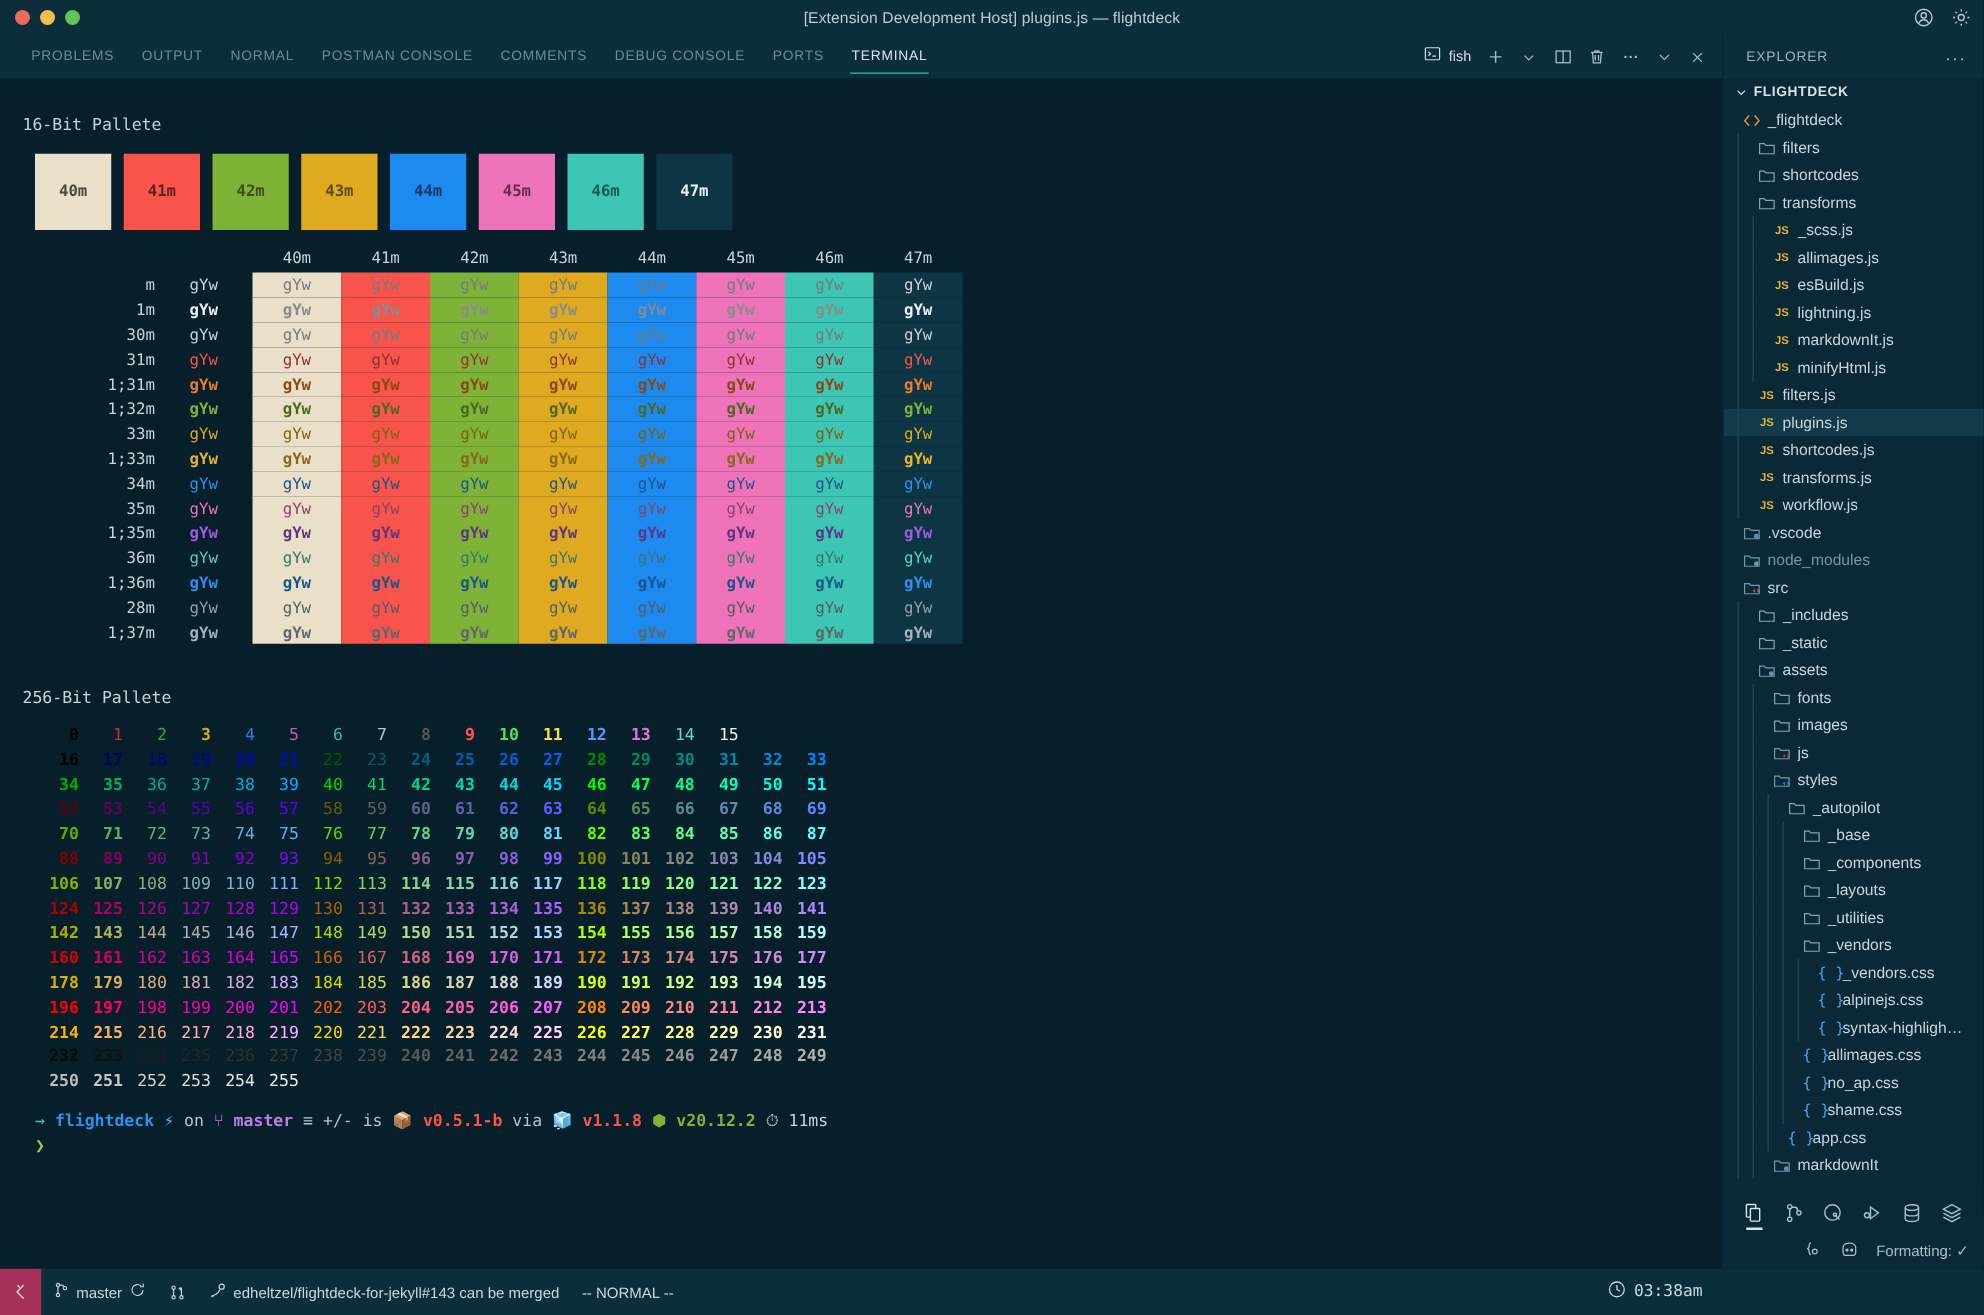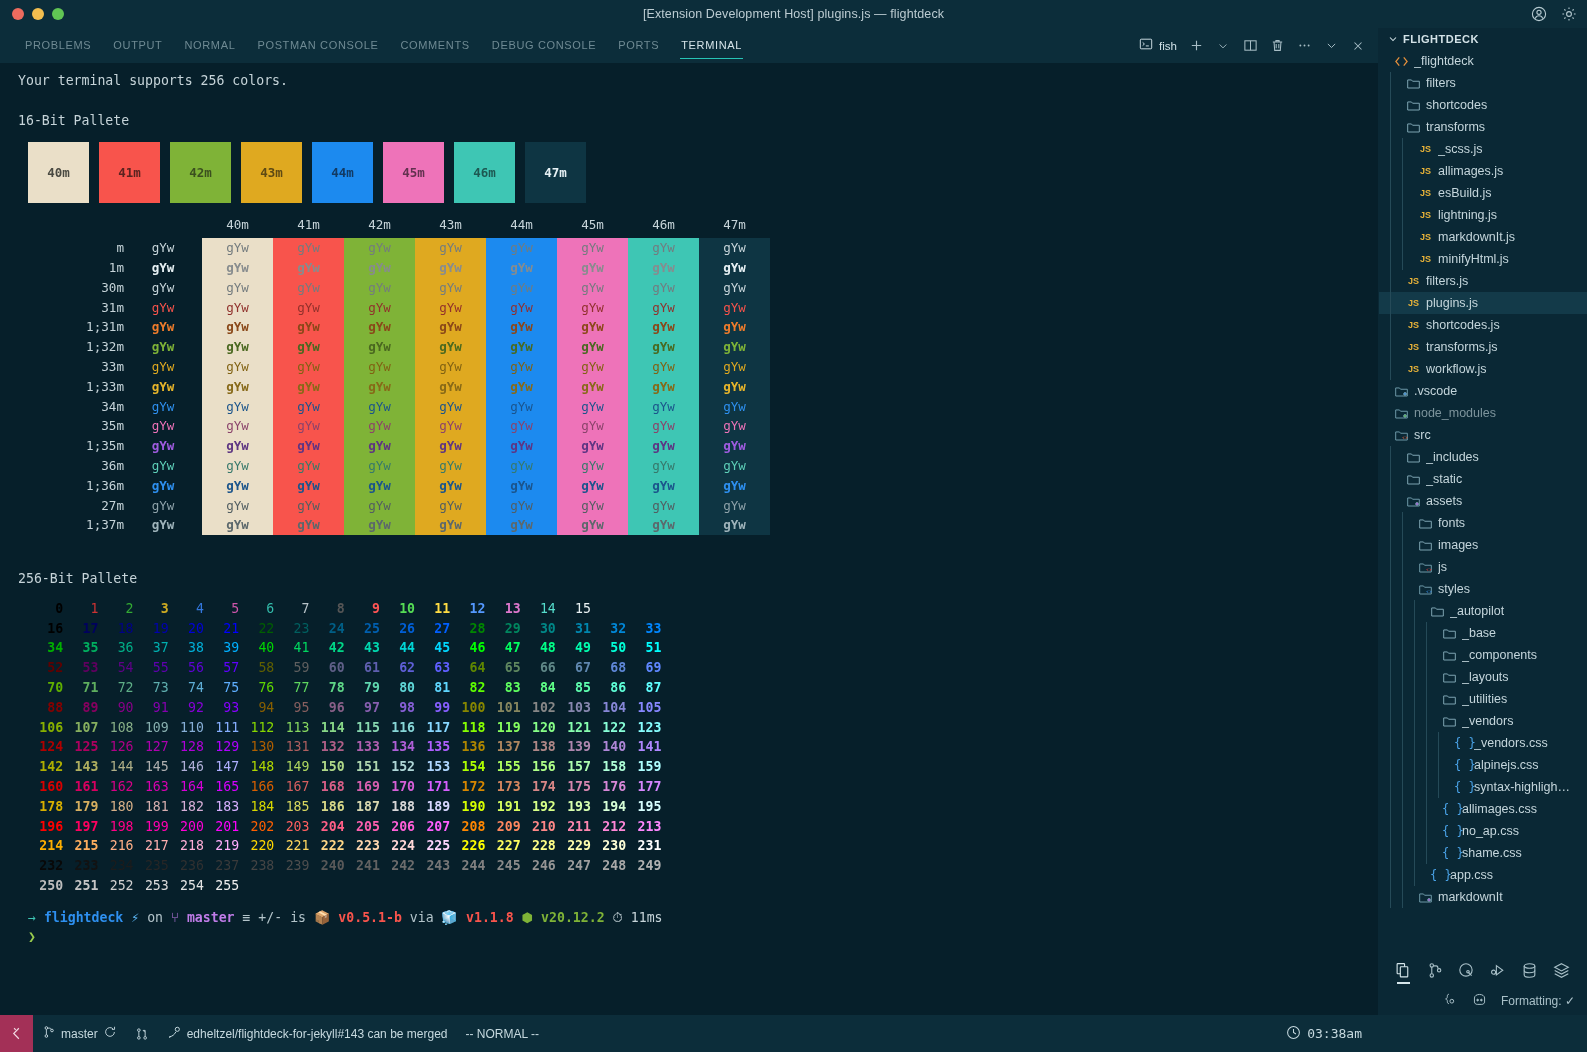--- a/index.html
+++ b/index.html
@@ -262,21 +262,20 @@
     </div>
     <div class="tbtn">
       <svg width="14" height="14" viewBox="0 0 16 16" stroke="#A8BEC6" stroke-width="1.2">
           <path d="M4 4l8 8M12 4l-8 8"></path>
         </svg>
     </div>
   </div>
 </div>
 
 <div class="terminal">
-  <div class="t-line">Your terminal supports 256 colors.</div>
   <div class="t-gap"></div>
   <div class="t-line">16-Bit Pallete</div>
   <div class="swatch-row" id="swatch-row">
       <div class="swatch" style="background: rgb(234, 223, 200); color: rgb(74, 74, 66);">40m</div>
       <div class="swatch" style="background: rgb(248, 84, 76); color: rgb(90, 35, 32);">41m</div>
       <div class="swatch" style="background: rgb(127, 179, 55); color: rgb(59, 79, 31);">42m</div>
       <div class="swatch" style="background: rgb(223, 169, 32); color: rgb(94, 74, 20);">43m</div>
       <div class="swatch" style="background: rgb(28, 138, 239); color: rgb(18, 58, 99);">44m</div>
       <div class="swatch" style="background: rgb(238, 115, 185); color: rgb(98, 49, 79);">45m</div>
       <div class="swatch" style="background: rgb(62, 198, 180); color: rgb(29, 88, 82);">46m</div>
@@ -447,21 +446,21 @@
             <td class="cell" style="background:#EADFC8;color:#1b548b;font-weight:bold">gYw</td>
             <td class="cell" style="background:#F8544C;color:#1b548b;font-weight:bold">gYw</td>
             <td class="cell" style="background:#7FB337;color:#1b548b;font-weight:bold">gYw</td>
             <td class="cell" style="background:#DFA920;color:#1b548b;font-weight:bold">gYw</td>
             <td class="cell" style="background:#1C8AEF;color:#1b548b;font-weight:bold">gYw</td>
             <td class="cell" style="background:#EE73B9;color:#1b548b;font-weight:bold">gYw</td>
             <td class="cell" style="background:#3EC6B4;color:#1b548b;font-weight:bold">gYw</td>
             <td class="cell" style="background:#0E3543;color:#2E90F0;font-weight:bold">gYw</td>
           </tr>
           <tr>
-            <td class="codecell">27m</td>
+            <td class="codecell">28m</td>
             <td class="cell nobg" style="color:#8EA2A9;font-weight:normal">gYw</td>
             <td class="cell" style="background:#EADFC8;color:#525e62;font-weight:normal">gYw</td>
             <td class="cell" style="background:#F8544C;color:#525e62;font-weight:normal">gYw</td>
             <td class="cell" style="background:#7FB337;color:#525e62;font-weight:normal">gYw</td>
             <td class="cell" style="background:#DFA920;color:#525e62;font-weight:normal">gYw</td>
             <td class="cell" style="background:#1C8AEF;color:#525e62;font-weight:normal">gYw</td>
             <td class="cell" style="background:#EE73B9;color:#525e62;font-weight:normal">gYw</td>
             <td class="cell" style="background:#3EC6B4;color:#525e62;font-weight:normal">gYw</td>
             <td class="cell" style="background:#0E3543;color:#8EA2A9;font-weight:normal">gYw</td>
           </tr>
@@ -497,20 +496,24 @@
       <div class="p256row"><span class="p256n" style="color:rgb(255,0,0);font-weight:bold">196</span><span class="p256n" style="color:rgb(255,0,95);font-weight:bold">197</span><span class="p256n" style="color:rgb(255,0,135);font-weight:normal">198</span><span class="p256n" style="color:rgb(255,0,175);font-weight:normal">199</span><span class="p256n" style="color:rgb(255,0,215);font-weight:normal">200</span><span class="p256n" style="color:rgb(255,0,255);font-weight:normal">201</span><span class="p256n" style="color:rgb(255,95,0);font-weight:normal">202</span><span class="p256n" style="color:rgb(255,95,95);font-weight:normal">203</span><span class="p256n" style="color:rgb(255,95,135);font-weight:bold">204</span><span class="p256n" style="color:rgb(255,95,175);font-weight:bold">205</span><span class="p256n" style="color:rgb(255,95,215);font-weight:bold">206</span><span class="p256n" style="color:rgb(255,95,255);font-weight:bold">207</span><span class="p256n" style="color:rgb(255,135,0);font-weight:bold">208</span><span class="p256n" style="color:rgb(255,135,95);font-weight:bold">209</span><span class="p256n" style="color:rgb(255,135,135);font-weight:bold">210</span><span class="p256n" style="color:rgb(255,135,175);font-weight:bold">211</span><span class="p256n" style="color:rgb(255,135,215);font-weight:bold">212</span><span class="p256n" style="color:rgb(255,135,255);font-weight:bold">213</span></div>
       <div class="p256row"><span class="p256n" style="color:rgb(255,175,0);font-weight:bold">214</span><span class="p256n" style="color:rgb(255,175,95);font-weight:bold">215</span><span class="p256n" style="color:rgb(255,175,135);font-weight:normal">216</span><span class="p256n" style="color:rgb(255,175,175);font-weight:normal">217</span><span class="p256n" style="color:rgb(255,175,215);font-weight:normal">218</span><span class="p256n" style="color:rgb(255,175,255);font-weight:normal">219</span><span class="p256n" style="color:rgb(255,215,0);font-weight:normal">220</span><span class="p256n" style="color:rgb(255,215,95);font-weight:normal">221</span><span class="p256n" style="color:rgb(255,215,135);font-weight:bold">222</span><span class="p256n" style="color:rgb(255,215,175);font-weight:bold">223</span><span class="p256n" style="color:rgb(255,215,215);font-weight:bold">224</span><span class="p256n" style="color:rgb(255,215,255);font-weight:bold">225</span><span class="p256n" style="color:rgb(255,255,0);font-weight:bold">226</span><span class="p256n" style="color:rgb(255,255,95);font-weight:bold">227</span><span class="p256n" style="color:rgb(255,255,135);font-weight:bold">228</span><span class="p256n" style="color:rgb(255,255,175);font-weight:bold">229</span><span class="p256n" style="color:rgb(255,255,215);font-weight:bold">230</span><span class="p256n" style="color:rgb(255,255,255);font-weight:bold">231</span></div>
       <div class="p256row"><span class="p256n" style="color:rgb(8,8,8);font-weight:bold">232</span><span class="p256n" style="color:rgb(18,18,18);font-weight:bold">233</span><span class="p256n" style="color:rgb(28,28,28);font-weight:normal">234</span><span class="p256n" style="color:rgb(38,38,38);font-weight:normal">235</span><span class="p256n" style="color:rgb(48,48,48);font-weight:normal">236</span><span class="p256n" style="color:rgb(58,58,58);font-weight:normal">237</span><span class="p256n" style="color:rgb(68,68,68);font-weight:normal">238</span><span class="p256n" style="color:rgb(78,78,78);font-weight:normal">239</span><span class="p256n" style="color:rgb(88,88,88);font-weight:bold">240</span><span class="p256n" style="color:rgb(98,98,98);font-weight:bold">241</span><span class="p256n" style="color:rgb(108,108,108);font-weight:bold">242</span><span class="p256n" style="color:rgb(118,118,118);font-weight:bold">243</span><span class="p256n" style="color:rgb(128,128,128);font-weight:bold">244</span><span class="p256n" style="color:rgb(138,138,138);font-weight:bold">245</span><span class="p256n" style="color:rgb(148,148,148);font-weight:bold">246</span><span class="p256n" style="color:rgb(158,158,158);font-weight:bold">247</span><span class="p256n" style="color:rgb(168,168,168);font-weight:bold">248</span><span class="p256n" style="color:rgb(178,178,178);font-weight:bold">249</span></div>
       <div class="p256row"><span class="p256n" style="color:rgb(188,188,188);font-weight:bold">250</span><span class="p256n" style="color:rgb(198,198,198);font-weight:bold">251</span><span class="p256n" style="color:rgb(208,208,208);font-weight:normal">252</span><span class="p256n" style="color:rgb(218,218,218);font-weight:normal">253</span><span class="p256n" style="color:rgb(228,228,228);font-weight:normal">254</span><span class="p256n" style="color:rgb(238,238,238);font-weight:normal">255</span></div>
     </div>
   <div class="prompt" id="prompt-line"><span style="color:#3EC6B4">→</span> <span style="color:#2E90F0;font-weight:bold">flightdeck</span> <span style="color:#5BB6F5">⚡</span> <span style="color:#B3C4CA">on</span> <span style="color:#C07CE8">⑂</span> <span style="color:#C07CE8;font-weight:bold">master</span> <span style="color:#B3C4CA">≡ +/-</span> <span style="color:#B3C4CA">is</span> <span>📦</span> <span style="color:#F8544C;font-weight:bold">v0.5.1-b</span> <span style="color:#B3C4CA">via</span> <span>🧊</span> <span style="color:#F8544C;font-weight:bold">v1.1.8</span> <span style="color:#7FB337">⬢</span> <span style="color:#7FB337;font-weight:bold">v20.12.2</span> <span style="color:#C6D4D9">⏱</span> <span style="color:#C6D4D9">11ms</span></div>
   <div class="prompt2" id="prompt-caret"><span style="color:#9ACD4E">❯</span></div>
 </div>
 
 <div class="sidebar">
+  <div class="sb-head">
+    <span class="sb-head-title">EXPLORER</span>
+    <span class="sb-dots">···</span>
+  </div>
   <div class="sb-section">
     <svg width="12" height="12" viewBox="0 0 16 16" fill="none" stroke="#D3E2E7" stroke-width="1.4">
         <path d="M4 6l4 4 4-4"></path>
       </svg>
     <span>FLIGHTDECK</span>
   </div>
   <div class="tree" id="file-tree">
       <div class="row">
         <span style="display:inline-block;width:10px;flex:0 0 auto"></span>
         <span class="ficon">

